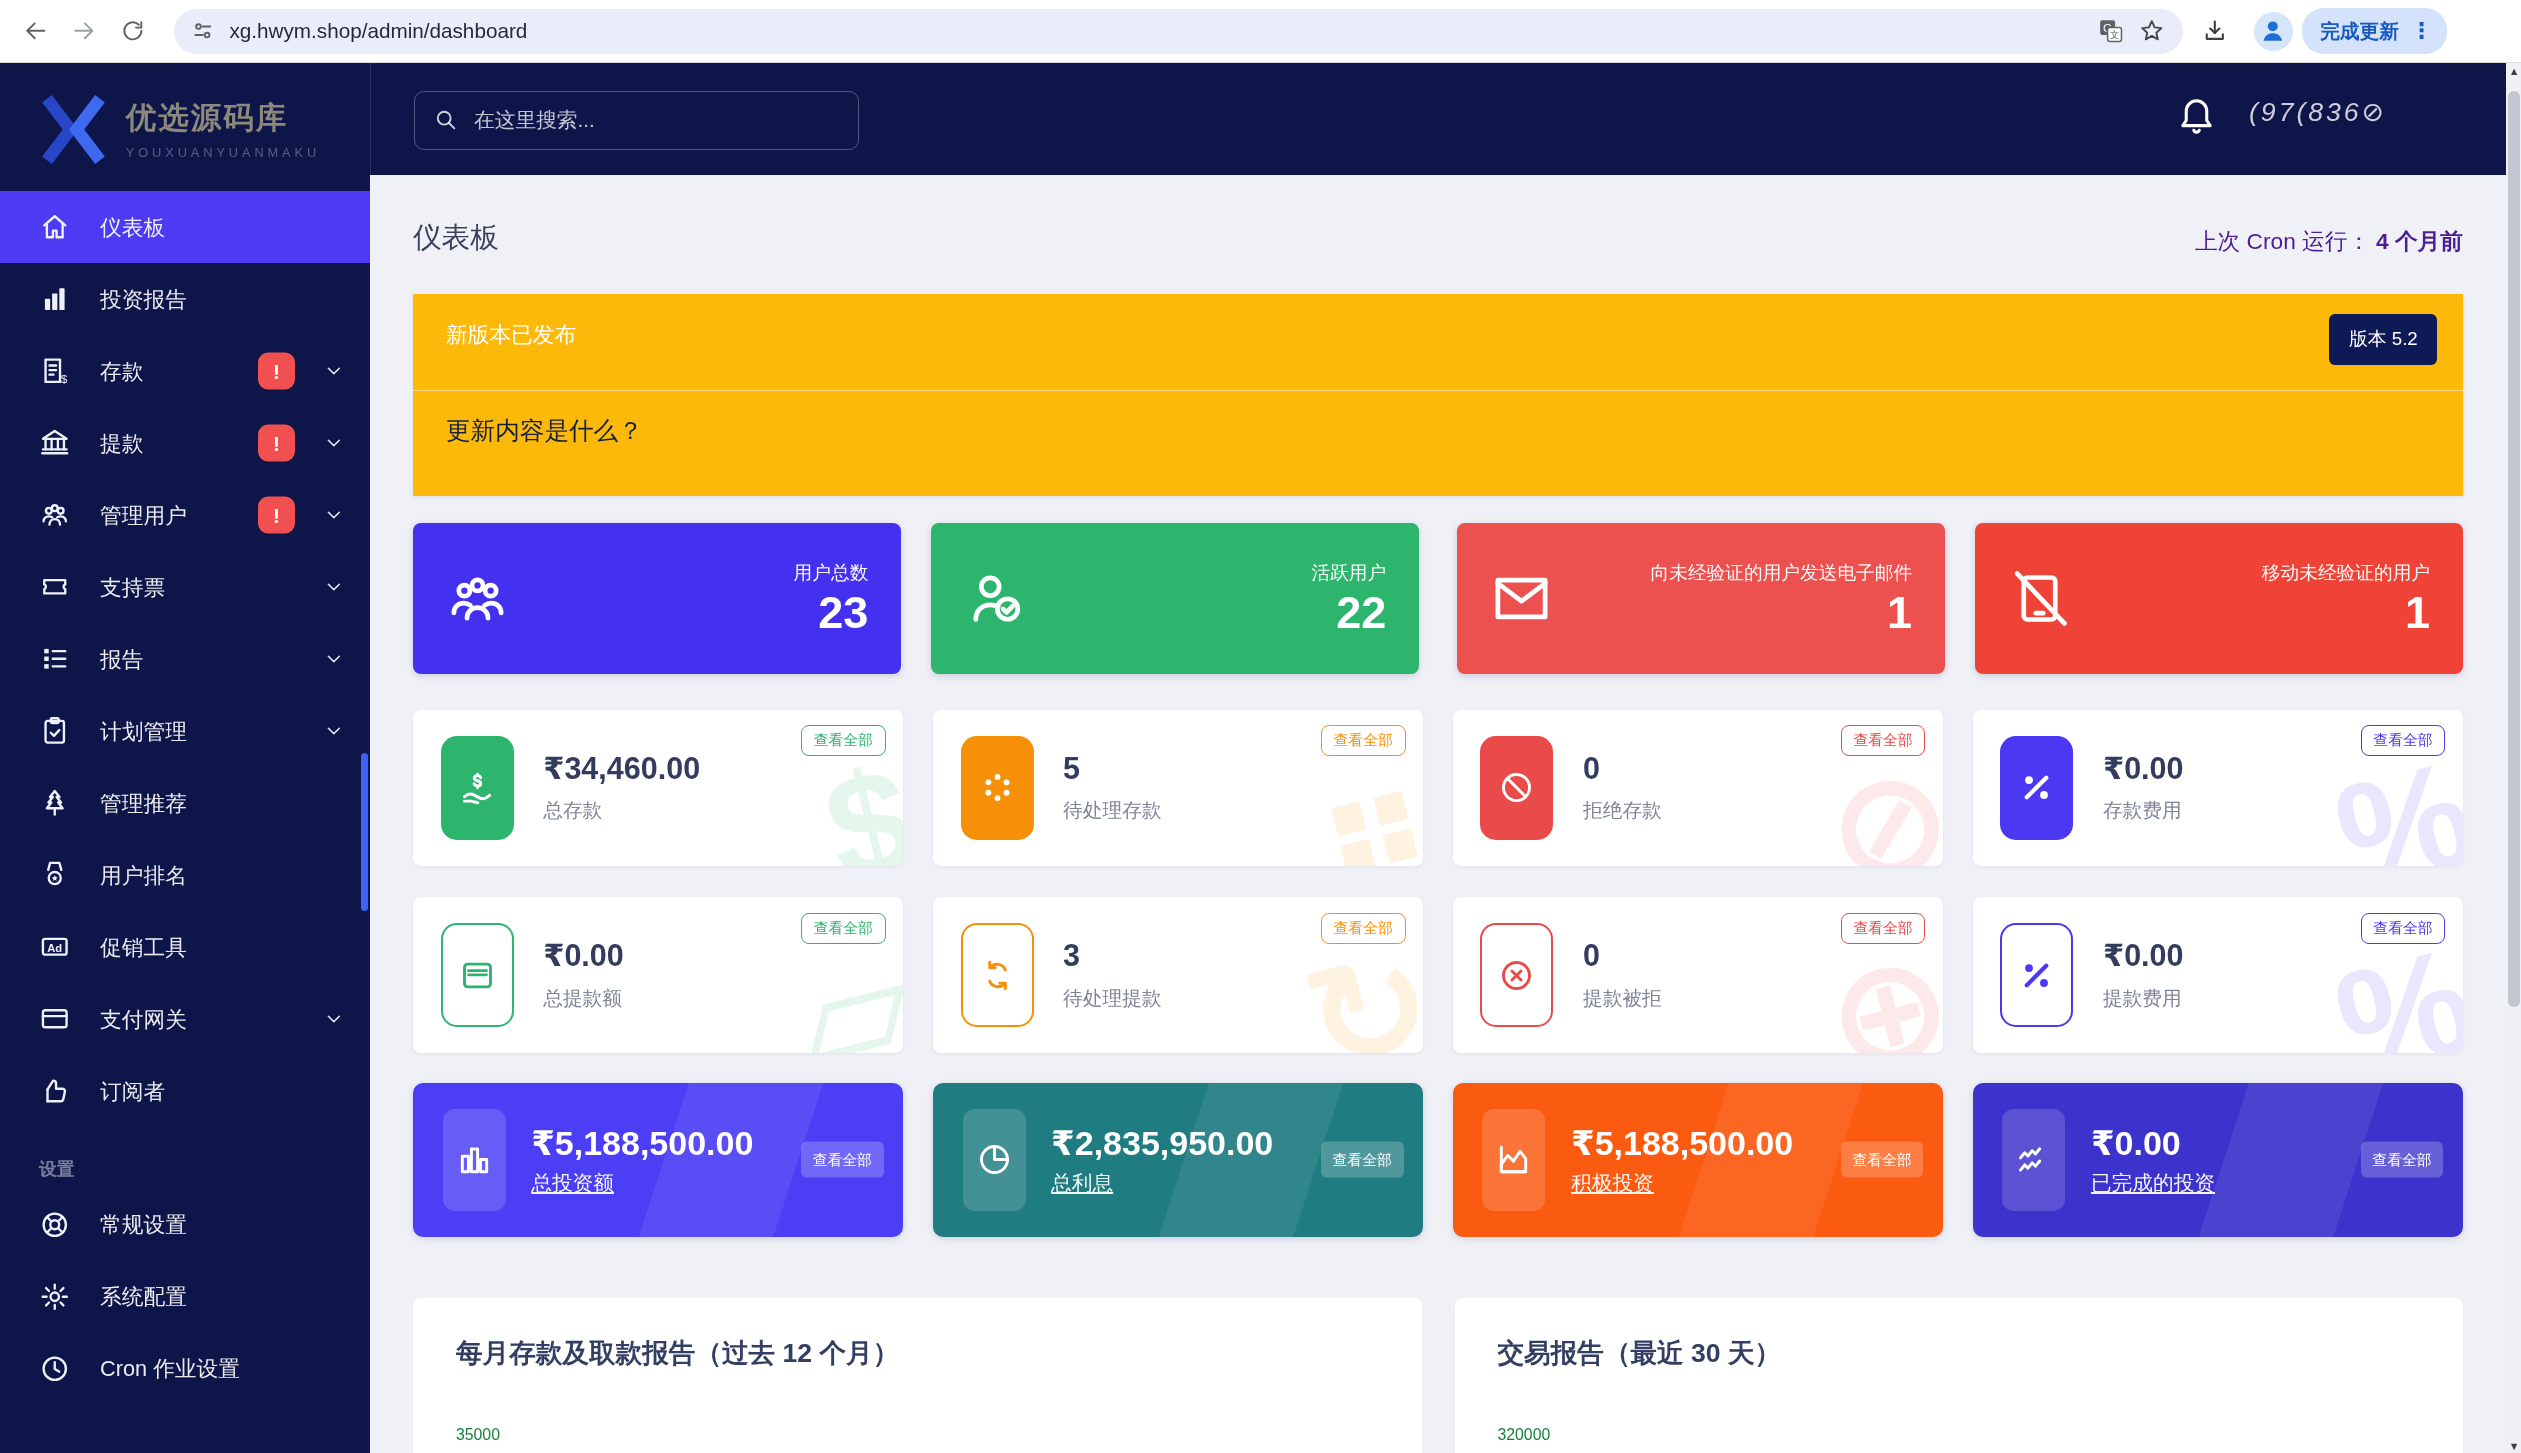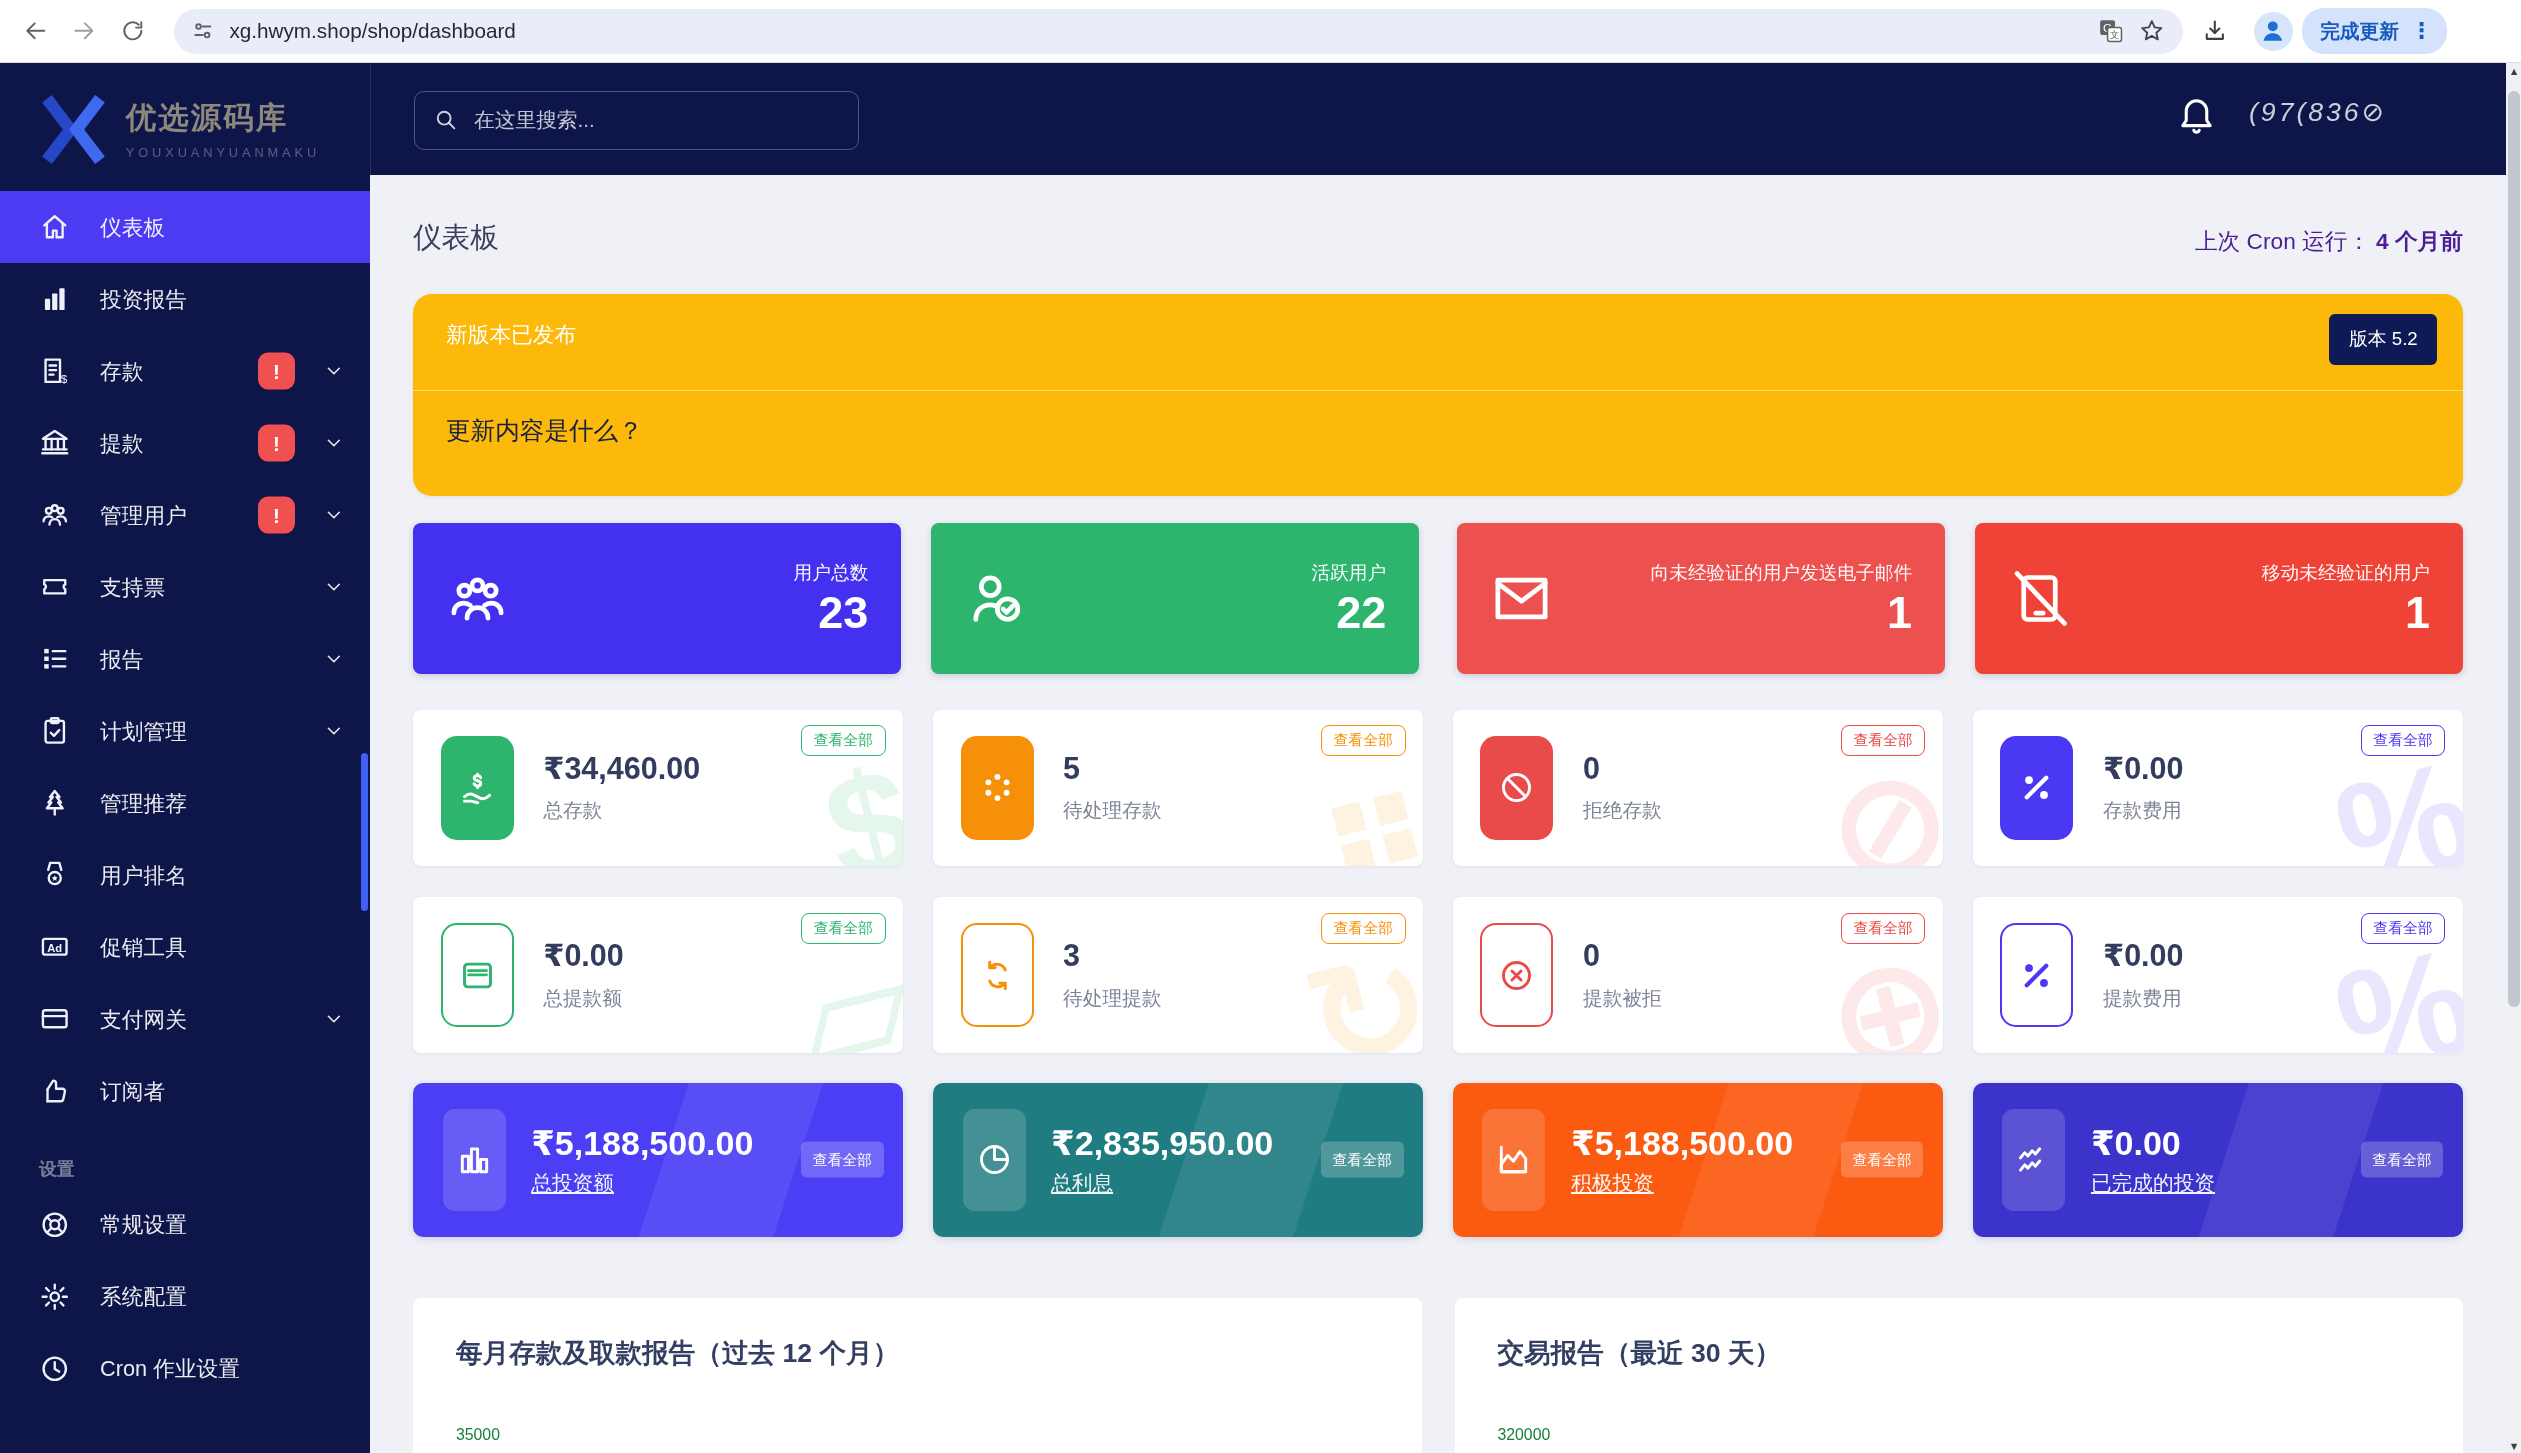--- a/index.html
+++ b/index.html
@@ -52,21 +52,21 @@
   .garbled{position:absolute;left:1878px;top:33px;font-size:26.6px;color:rgba(255,255,255,.88);
            letter-spacing:3px;font-style:italic;opacity:.9;}
 
   
   .title-row{display:flex;justify-content:space-between;align-items:flex-end;padding-top:43px;}
   .pgtitle{font-size:28.6px;font-weight:500;color:#39415f;}
   .cron{font-size:22.7px;color:#4c1d95;}
   .cron b{font-weight:700;margin-left:5.9px;}
 
   
-  .banner{margin-top:37px;height:202px;border-radius:19px;position:relative;box-shadow:0 1px 3.9px rgba(50,50,90,.10);}
+  .banner{margin-top:37px;height:202px;border-radius:1px;position:relative;box-shadow:0 1px 3.9px rgba(50,50,90,.10);}
   .b-title{position:absolute;left:33px;top:25.6px;font-size:21.7px;color:#ffffff;font-weight:500;}
   .b-version{position:absolute;right:25.6px;top:19.7px;background:#0d1a55;color:#fff;font-size:18.7px;
              padding:12.8px 19.7px;border-radius:5.9px;cursor:pointer;}
   .b-divider{position:absolute;left:0;right:0;top:96px;height:1px;background:rgba(255,255,255,.45);}
   .b-q{position:absolute;left:33px;top:120px;font-size:24.6px;color:#15213f;font-weight:500;cursor:pointer;}
 
   
   .row{display:flex;gap:29.6px;}
   .row1{margin-top:26.6px;}
   .card1{flex:1;height:151px;border-radius:7.9px;display:flex;align-items:center;padding:0 33px;color:#fff;
@@ -137,21 +137,21 @@
     </span>
   <div class="omnibox">
     <span>
         <svg class="ic" width="25.6" height="25.6" viewBox="0 0 24 24" stroke-width="2" color="#5f6368">
           <circle cx="8" cy="8" r="2.2"></circle>
           <path d="M12 8h7"></path>
           <circle cx="16" cy="16" r="2.2"></circle>
           <path d="M5 16h7"></path>
         </svg>
       </span>
-    <span class="urltext">xg.hwym.shop/shop/dashboard</span>
+    <span class="urltext">xg.hwym.shop/admin/dashboard</span>
     <span class="obox-right">
       <span class="navbtn">
         <svg width="25.6" height="25.6" viewBox="0 0 24 24">
             <rect x="2" y="2" width="14" height="14" rx="2" fill="#5f6368"></rect>
             <text x="9" y="13" text-anchor="middle" font-size="11" fill="#fff" font-family="Liberation Sans,sans-serif">G</text>
             <rect x="9" y="9" width="13" height="13" rx="2" fill="#ffffff" stroke="#5f6368" stroke-width="1.4"></rect>
             <text x="15.5" y="19" text-anchor="middle" font-size="9" fill="#5f6368" font-family="Liberation Sans,sans-serif">文</text>
           </svg>
       </span>
       <span class="navbtn">

